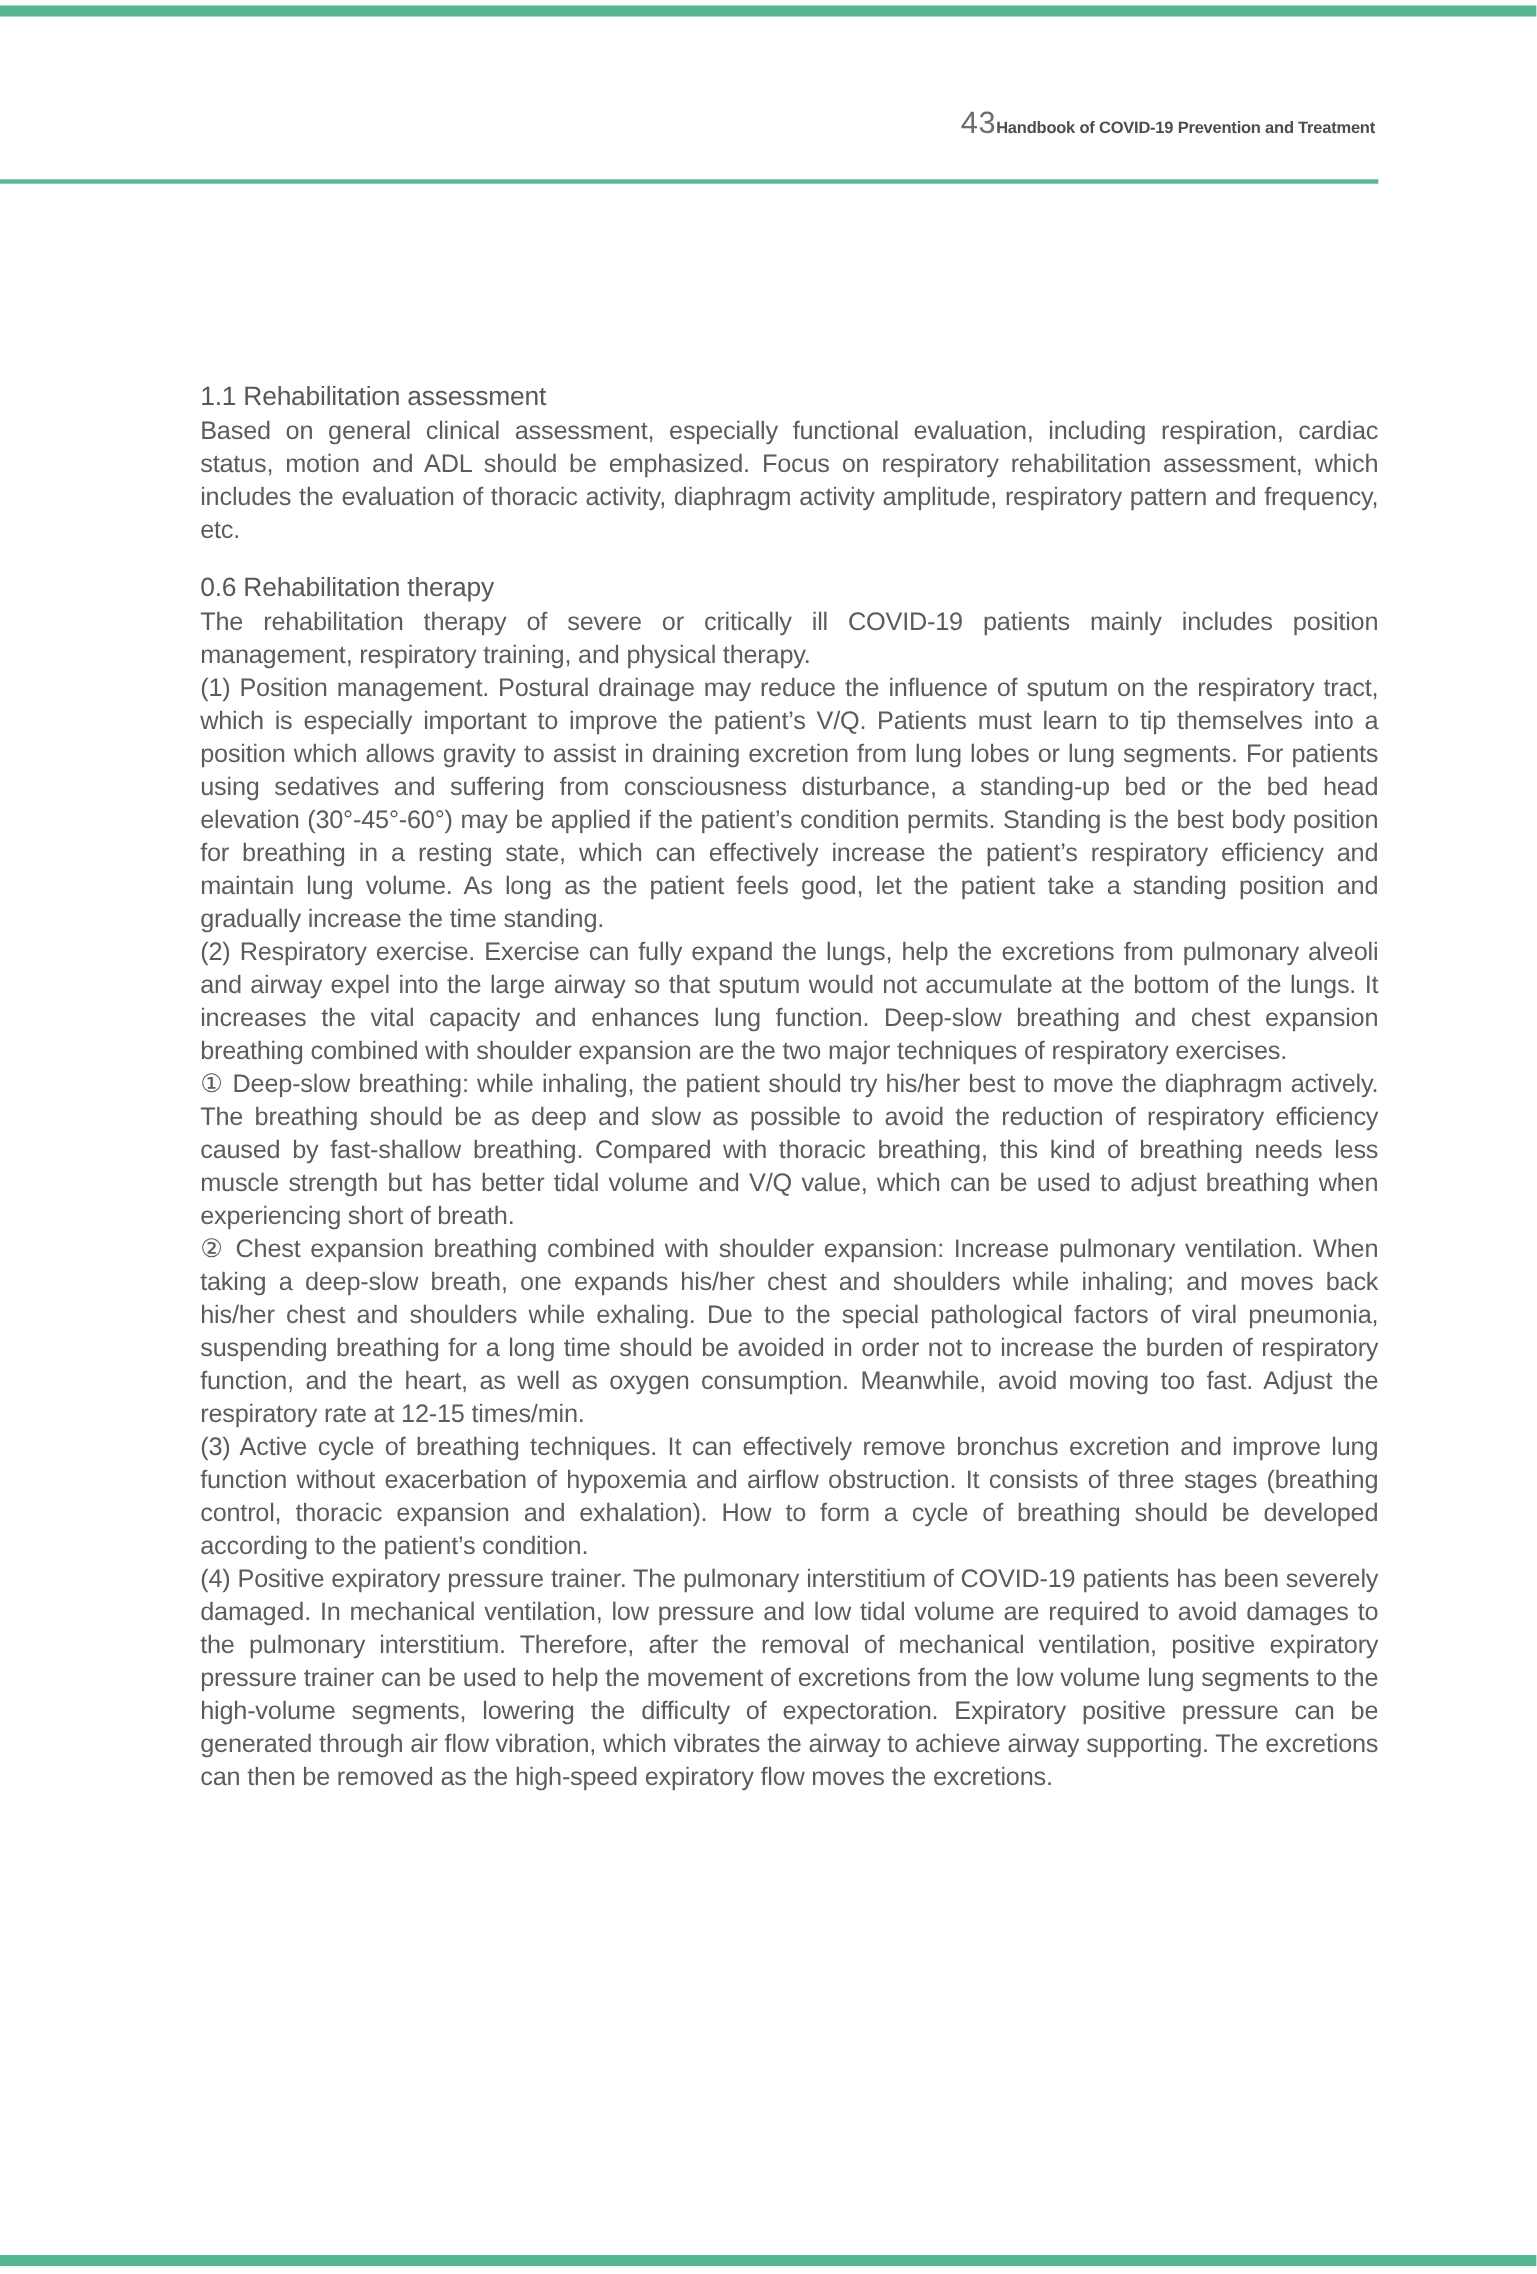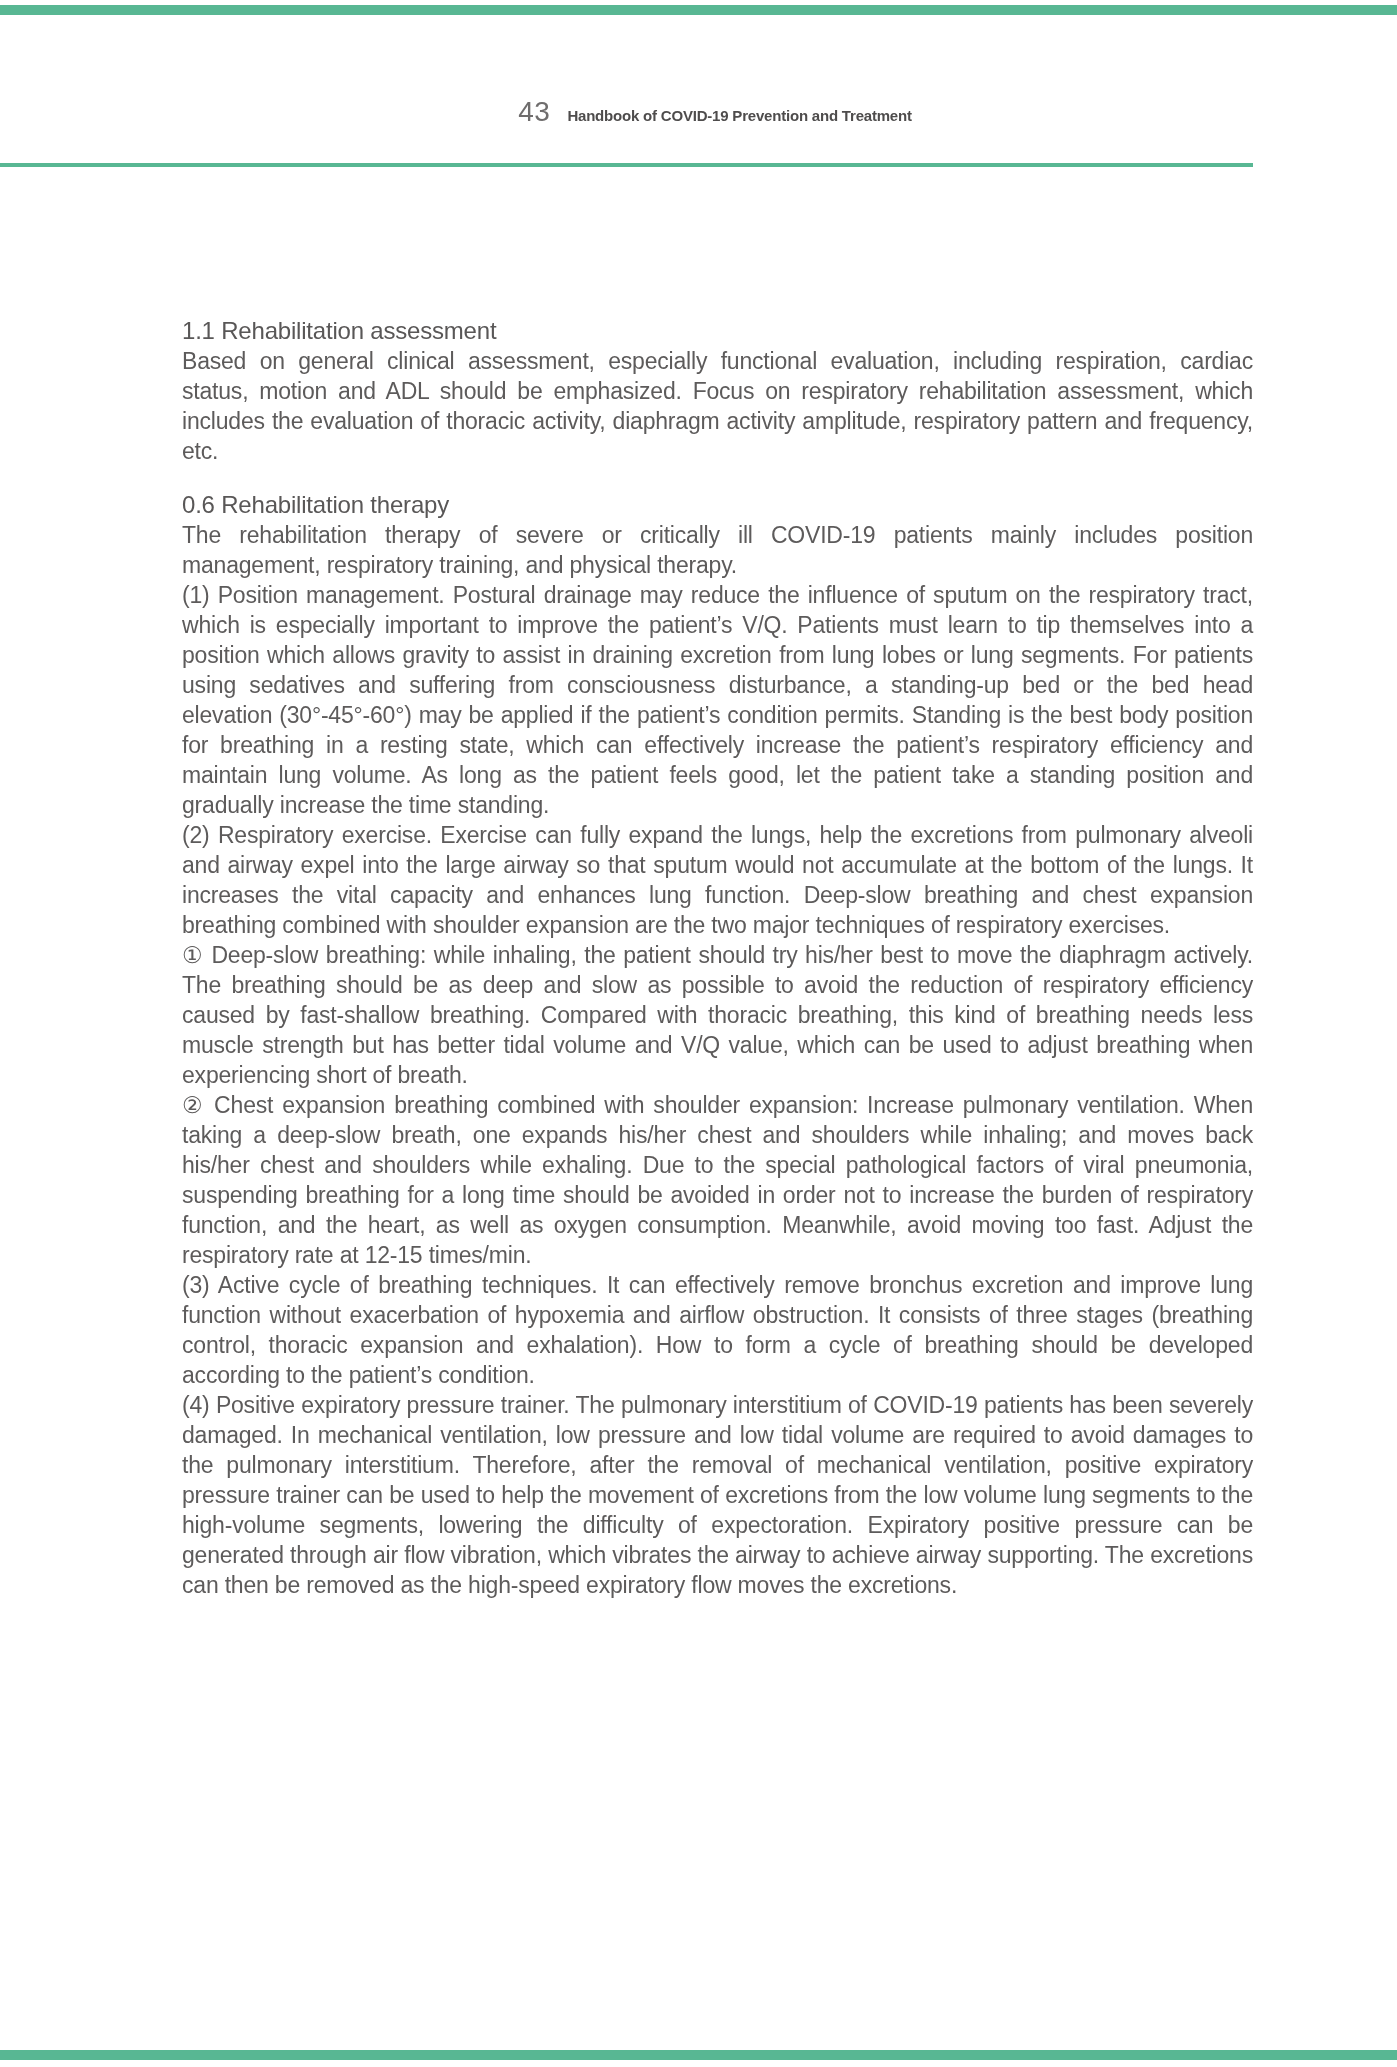--- a/index.html
+++ b/index.html
@@ -22,26 +22,25 @@
     left: 0;
     width: 100%;
     height: 10px;
   }
   .edge-bar.top { top: 5px; }
   .edge-bar.bottom { bottom: 7px; }
 
   .page-header {
     position: absolute;
     top: 96px;
-    left: 167px;
+    left: 154px;
     width: 1096px; 
     display: flex;
     align-items: baseline;
-    justify-content: center;
-    gap: 17px;
+    justify-content: flex-end;
   }
 
   .page-number {
     font-size: 28px;
     font-weight: 400;
     color: #6f6d6d;
     letter-spacing: 0.5px;
   }
 
   .header-title {
@@ -54,21 +53,21 @@
   .header-rule {
     position: absolute;
     top: 163px;
     left: 0;
     width: 1253px;
     height: 4px;
   }
 
   .page-body {
     position: absolute;
-    top: 292px;
+    top: 322px;
     left: 182px;
     width: 1071px;
     color: #5d5b5b;
   }
 
   .page-body .heading {
     font-size: 24px;
     font-weight: 400;
     color: #595757;
     line-height: 30px;

